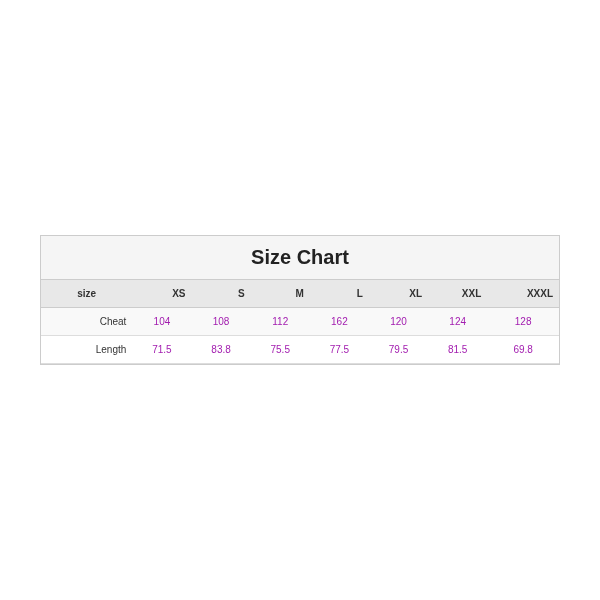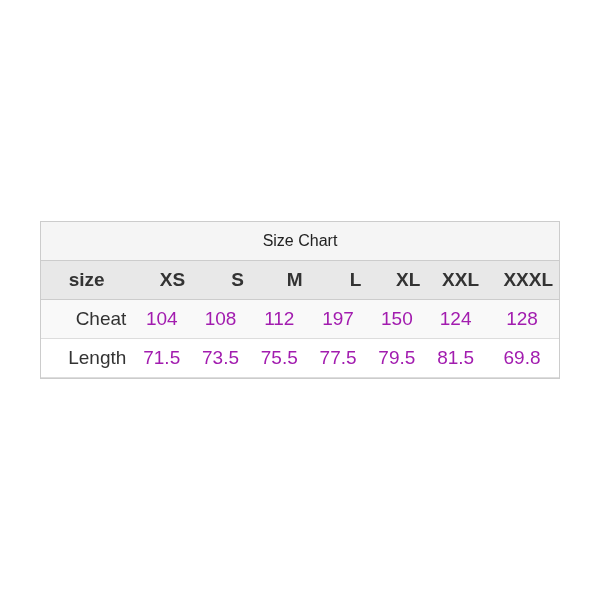--- a/index.html
+++ b/index.html
@@ -24,29 +24,29 @@
     }
 
     .chart-title-row {
       background: #f5f5f5;
       border-bottom: 1px solid #cccccc;
       text-align: center;
       padding: 10px 0;
     }
 
     .chart-title {
-      font-size: 16px;
-      font-weight: normal;
+      font-size: 20px;
+      font-weight: bold;
       color: #222222;
     }
 
     table {
       width: 100%;
       border-collapse: collapse;
-      font-size: 19px;
+      font-size: 10px;
     }
 
     thead tr {
       background: #e8e8e8;
       border-bottom: 1px solid #cccccc;
     }
 
     thead th {
       padding: 8px 6px;
       text-align: right;
@@ -104,29 +104,29 @@
         <th>XXL</th>
         <th>XXXL</th>
       </tr>
     </thead>
     <tbody id="table-body">
     <tr>
           <td>Cheat</td>
           <td>104</td>
           <td>108</td>
           <td>112</td>
-          <td>197</td>
-          <td>150</td>
+          <td>162</td>
+          <td>120</td>
           <td>124</td>
           <td>128</td>
         </tr>
         <tr>
           <td>Length</td>
           <td>71.5</td>
-          <td>73.5</td>
+          <td>83.8</td>
           <td>75.5</td>
           <td>77.5</td>
           <td>79.5</td>
           <td>81.5</td>
           <td>69.8</td>
         </tr>
       </tbody>
   </table>
 </div>
 

